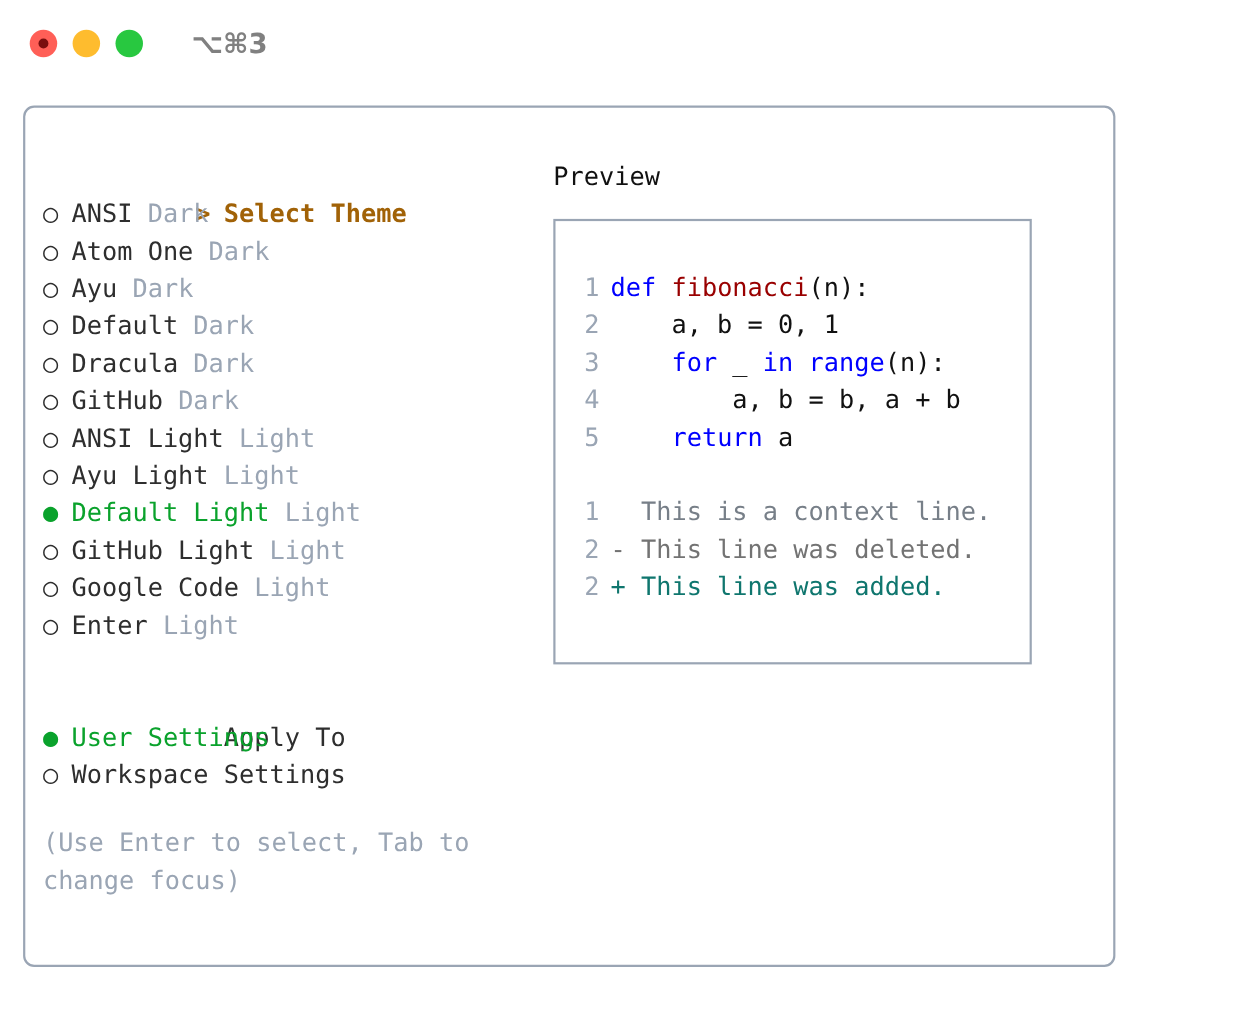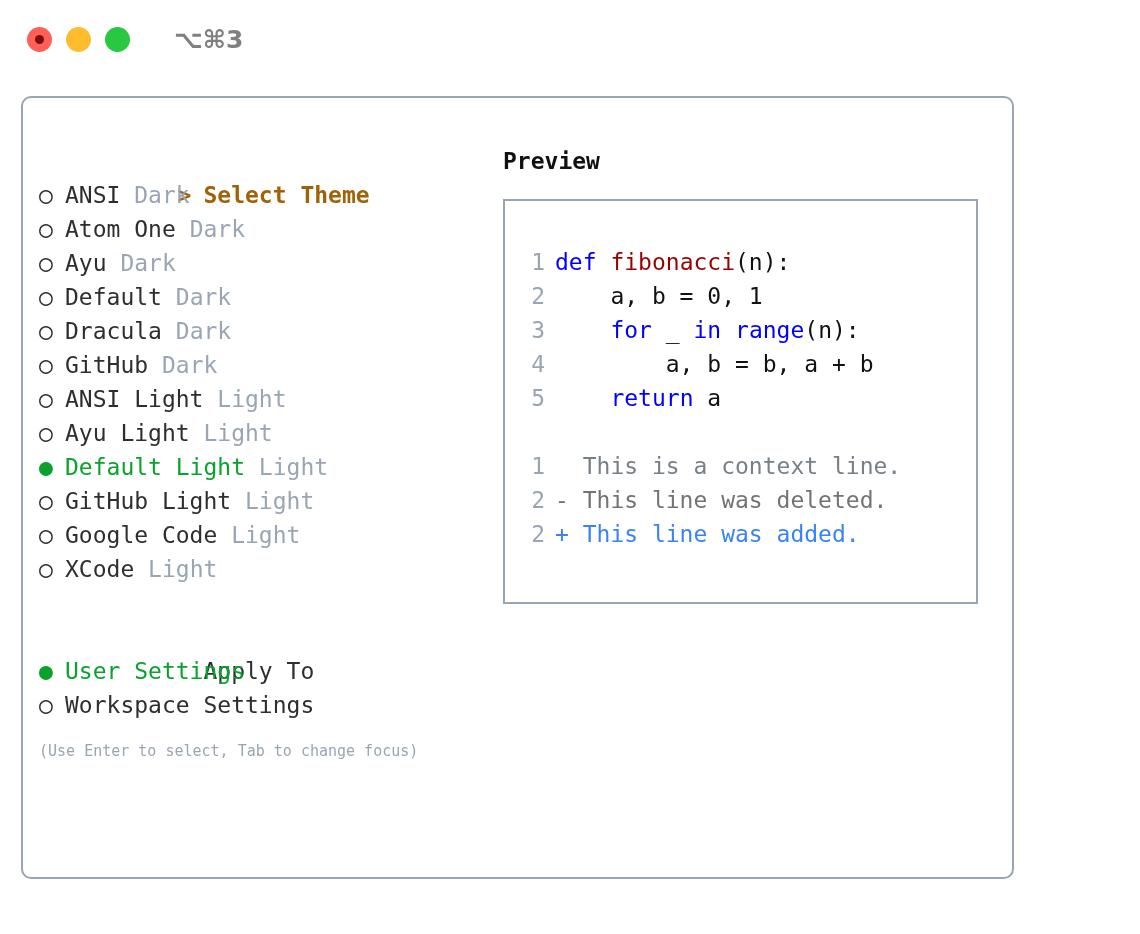--- a/index.html
+++ b/index.html
@@ -112,45 +112,45 @@
     font-weight: bold;
     color: #a16207;
   }
   .row.selected .marker,
   .row.selected .label { color: #0aa22c; }
   .row.plain .marker { color: transparent; }
 
   .spacer-row { height: 34px; }
 
   #hint {
-    margin-top: 12px;
-    font-size: 15px;
+    margin-top: 28px;
+    font-size: 23px;
     line-height: 34px;
     color: #9aa5b4;
     width: 420px;
     white-space: pre-wrap;
   }
 
   
   #right-pane {
     position: absolute;
     left: 480px;
     top: 46px;
     width: 490px;
   }
   #preview-title {
     font-size: 23px;
     line-height: 34px;
-    font-weight: bold;
+    font-weight: normal;
     color: #111111;
     white-space: pre;
   }
   #preview-box {
     margin-top: 21px;
-    width: 475px;
+    width: 435px;
     height: 405px;
     border: 2px solid #9aa5b4;
     box-sizing: border-box;
     background: #ffffff;
     padding: 44px 0 0 18px;
   }
   .code-line {
     font-size: 23px;
     line-height: 34px;
     white-space: pre;
@@ -163,21 +163,21 @@
     color: #9aa5b4;
     margin-right: 10px;
     white-space: pre;
   }
   .kw  { color: #0000ff; }
   .fn  { color: #990000; }
   .pl  { color: #111111; }
   .gap { height: 34px; }
   .ctx { color: #777f88; text-align: center; }
   .del { color: #737373; }
-  .add { color: #3b82f6; }
+  .add { color: #0f766e; }
 </style>
 </head>
 <body>
 
 <div id="screen">
 
   <div id="titlebar">
     <div class="tl-dot red">
         <span class="inner"></span>
       </div>
@@ -200,21 +200,21 @@
             <div class="row"><span class="marker">○</span><span class="label">Atom One</span><span class="tag"> Dark</span></div>
             <div class="row"><span class="marker">○</span><span class="label">Ayu</span><span class="tag"> Dark</span></div>
             <div class="row"><span class="marker">○</span><span class="label">Default</span><span class="tag"> Dark</span></div>
             <div class="row"><span class="marker">○</span><span class="label">Dracula</span><span class="tag"> Dark</span></div>
             <div class="row"><span class="marker">○</span><span class="label">GitHub</span><span class="tag"> Dark</span></div>
             <div class="row"><span class="marker">○</span><span class="label">ANSI Light</span><span class="tag"> Light</span></div>
             <div class="row"><span class="marker">○</span><span class="label">Ayu Light</span><span class="tag"> Light</span></div>
             <div class="row selected"><span class="marker">●</span><span class="label">Default Light</span><span class="tag"> Light</span></div>
             <div class="row"><span class="marker">○</span><span class="label">GitHub Light</span><span class="tag"> Light</span></div>
             <div class="row"><span class="marker">○</span><span class="label">Google Code</span><span class="tag"> Light</span></div>
-            <div class="row"><span class="marker">○</span><span class="label">XCode</span><span class="tag"> Light</span></div>
+            <div class="row"><span class="marker">○</span><span class="label">Enter</span><span class="tag"> Light</span></div>
           </div>
 
         <div class="spacer-row"></div>
 
         <div class="row plain">
           <span class="marker">○</span><span class="label">Apply To</span>
         </div>
 
         <div id="apply-list">
             <div class="row selected"><span class="marker">●</span><span class="label">User Settings</span></div>

